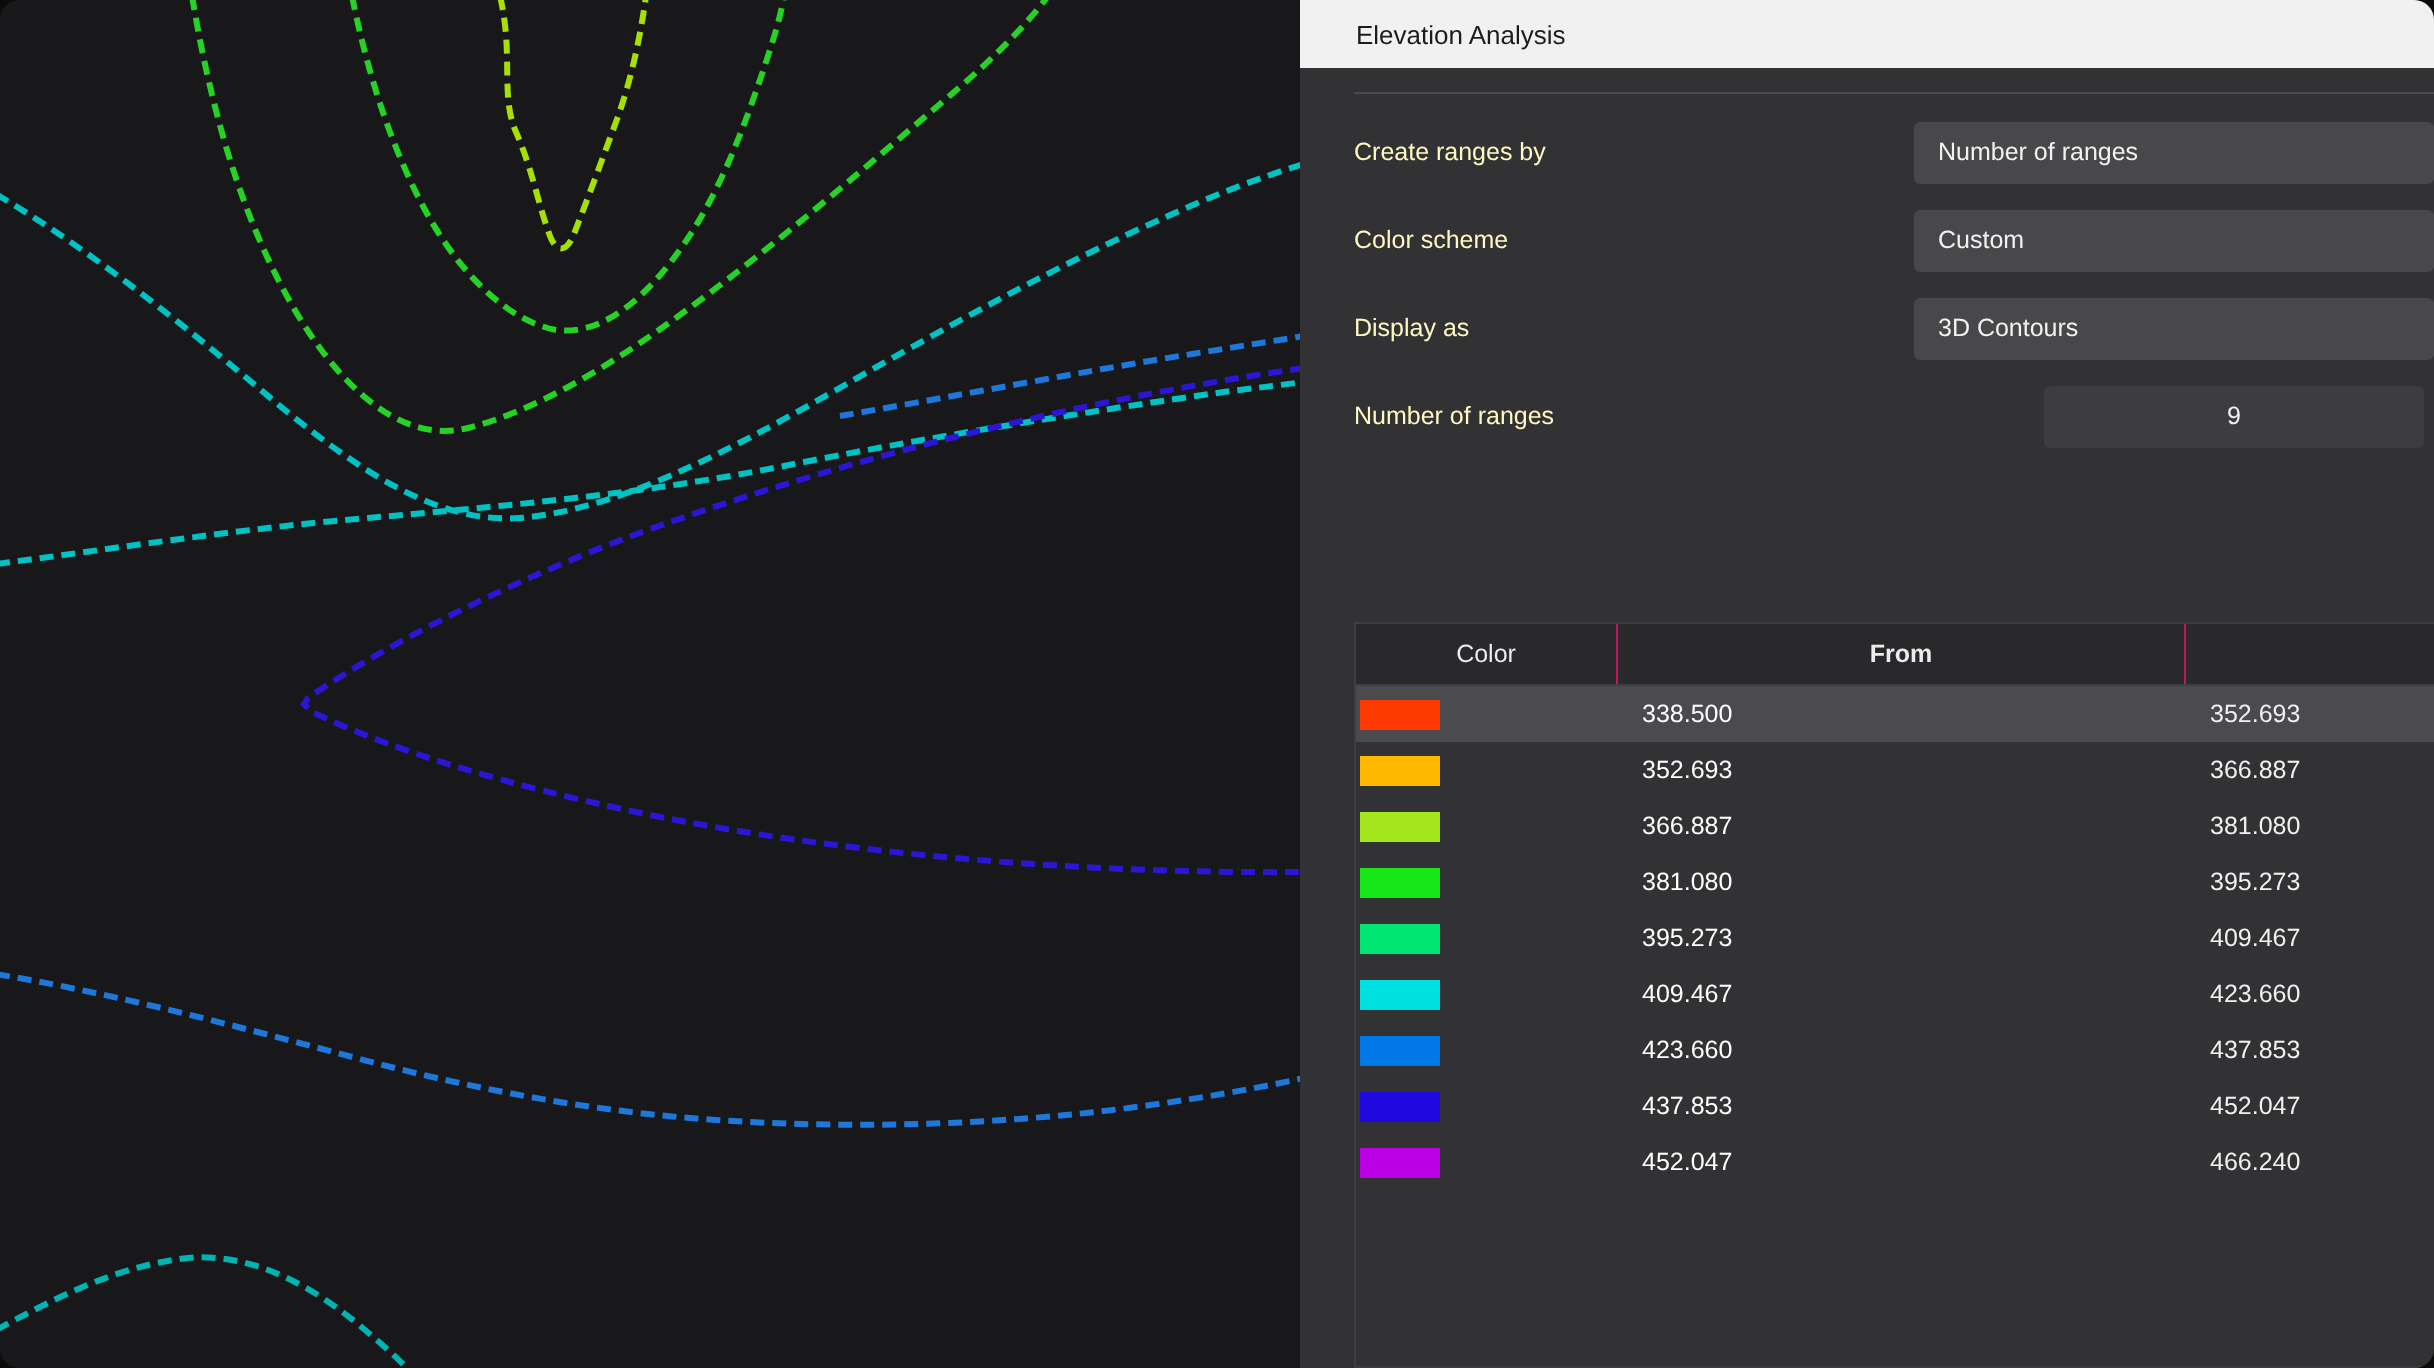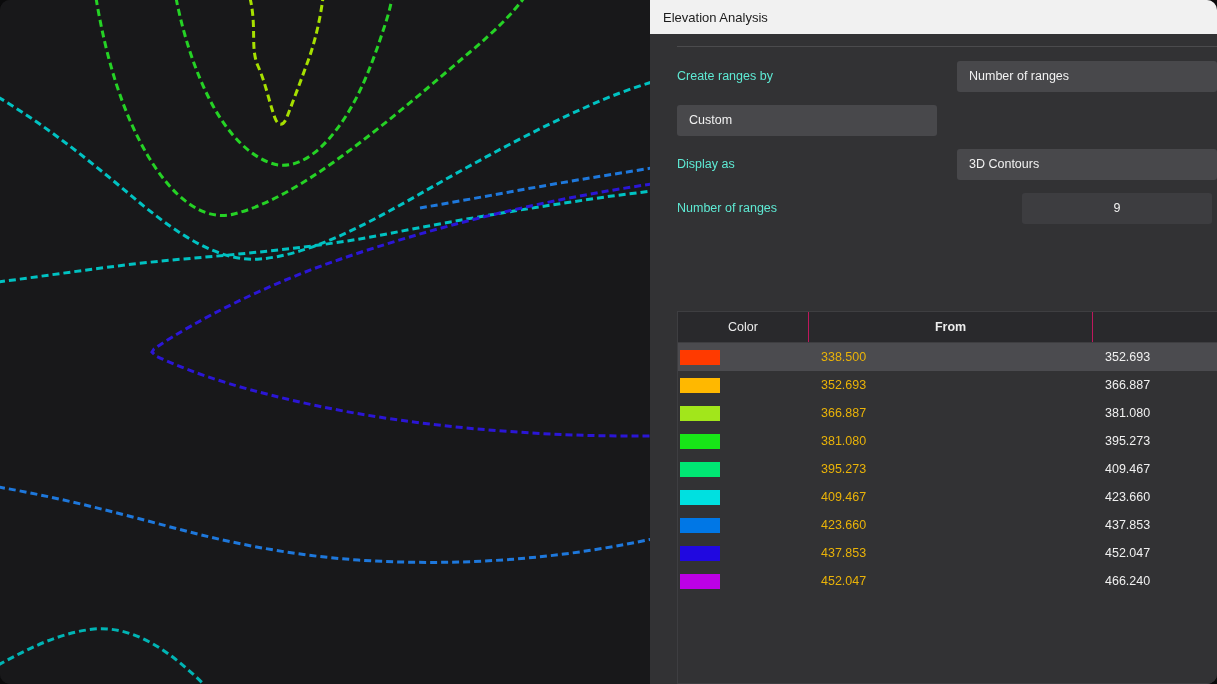--- a/index.html
+++ b/index.html
@@ -14,28 +14,28 @@
   .map svg { display:block; width:650px; height:684px; }
   .map path { fill:none; stroke-width:3; stroke-dasharray:7 4; }
 
   
   .panel {
     position:absolute; left:650px; top:0; width:567px; height:684px;
     background:#323234; overflow:hidden;
   }
   .panel-header {
     height:34px; background:#f1f1f1; color:#1c1c1c;
-    display:flex; align-items:center; padding:0 13px; font-size:13px;
+    display:flex; align-items:center; padding:0 28px; font-size:13px;
   }
   .options-title { margin:13px 0 0 27px; font-size:14.5px; color:#f2f2f2; height:18px; }
   .divider { margin:12px 0 0 27px; height:1px; background:#4b4b4d; }
 
   .fields { margin-top:7px; }
   .field-row { display:flex; align-items:center; height:44px; padding-left:27px; }
-  .flabel { width:345px; font-size:12.5px; color:#5eead4; }
+  .flabel { width:345px; font-size:12.5px; color:#fef9c3; }
   .dropdown {
     width:260px; height:31px; background:#48484b; border-radius:3px;
     display:flex; align-items:center; padding:0 12px; box-sizing:border-box;
     font-size:12.5px; color:#f2f2f2; cursor:default; flex:none;
   }
   .numfield {
     width:190px; height:31px; background:#3d3d40; border-radius:3px;
     display:flex; align-items:center; justify-content:center;
     font-size:12.5px; color:#f2f2f2; flex:none;
   }
@@ -53,21 +53,21 @@
     border-right:1px solid #be185d;
   }
   .th-color { width:131px; }
   .th-from  { width:284px;font-weight:bold; }
   .th-to    { flex:1; border-right:none; }
 
   .trow { display:flex; align-items:center; height:28px; }
   .trow.sel { background:#4b4b4f; }
   .c-color { width:131px; display:flex; align-items:center; box-sizing:border-box; }
   .swatch { display:block; width:40px; height:15px; margin-left:2px; }
-  .c-from { width:284px; padding-left:12px; box-sizing:border-box; font-size:12.5px; color:#eab308; }
+  .c-from { width:284px; padding-left:12px; box-sizing:border-box; font-size:12.5px; color:#ffffff; }
   .c-to   { flex:1; padding-left:12px; box-sizing:border-box; font-size:12.5px; color:#f0f0f0; }
 </style>
 </head>
 <body>
 
 <div class="root">
 
   <div class="map" style="background: rgb(24, 24, 26);">
     <svg viewBox="0 0 650 684">
       <path d="M 250 -2 C 257 28 250 48 258 66 C 266 84 269 102 275 118 C 278 126 283 127 287 117 C 294 99 301 80 308 61 C 315 42 320 20 323 -2" stroke="#a6e000"></path>
@@ -90,20 +90,21 @@
     <div class="divider"></div>
 
     <div class="fields">
       <div class="field-row">
         <div class="flabel">Create ranges by</div>
         <div class="dropdown">
           <span>Number of ranges</span>
         </div>
       </div>
       <div class="field-row">
+        <div class="flabel">Color scheme</div>
         <div class="dropdown">
           <span>Custom</span>
         </div>
       </div>
       <div class="field-row">
         <div class="flabel">Display as</div>
         <div class="dropdown">
           <span>3D Contours</span>
         </div>
       </div>

